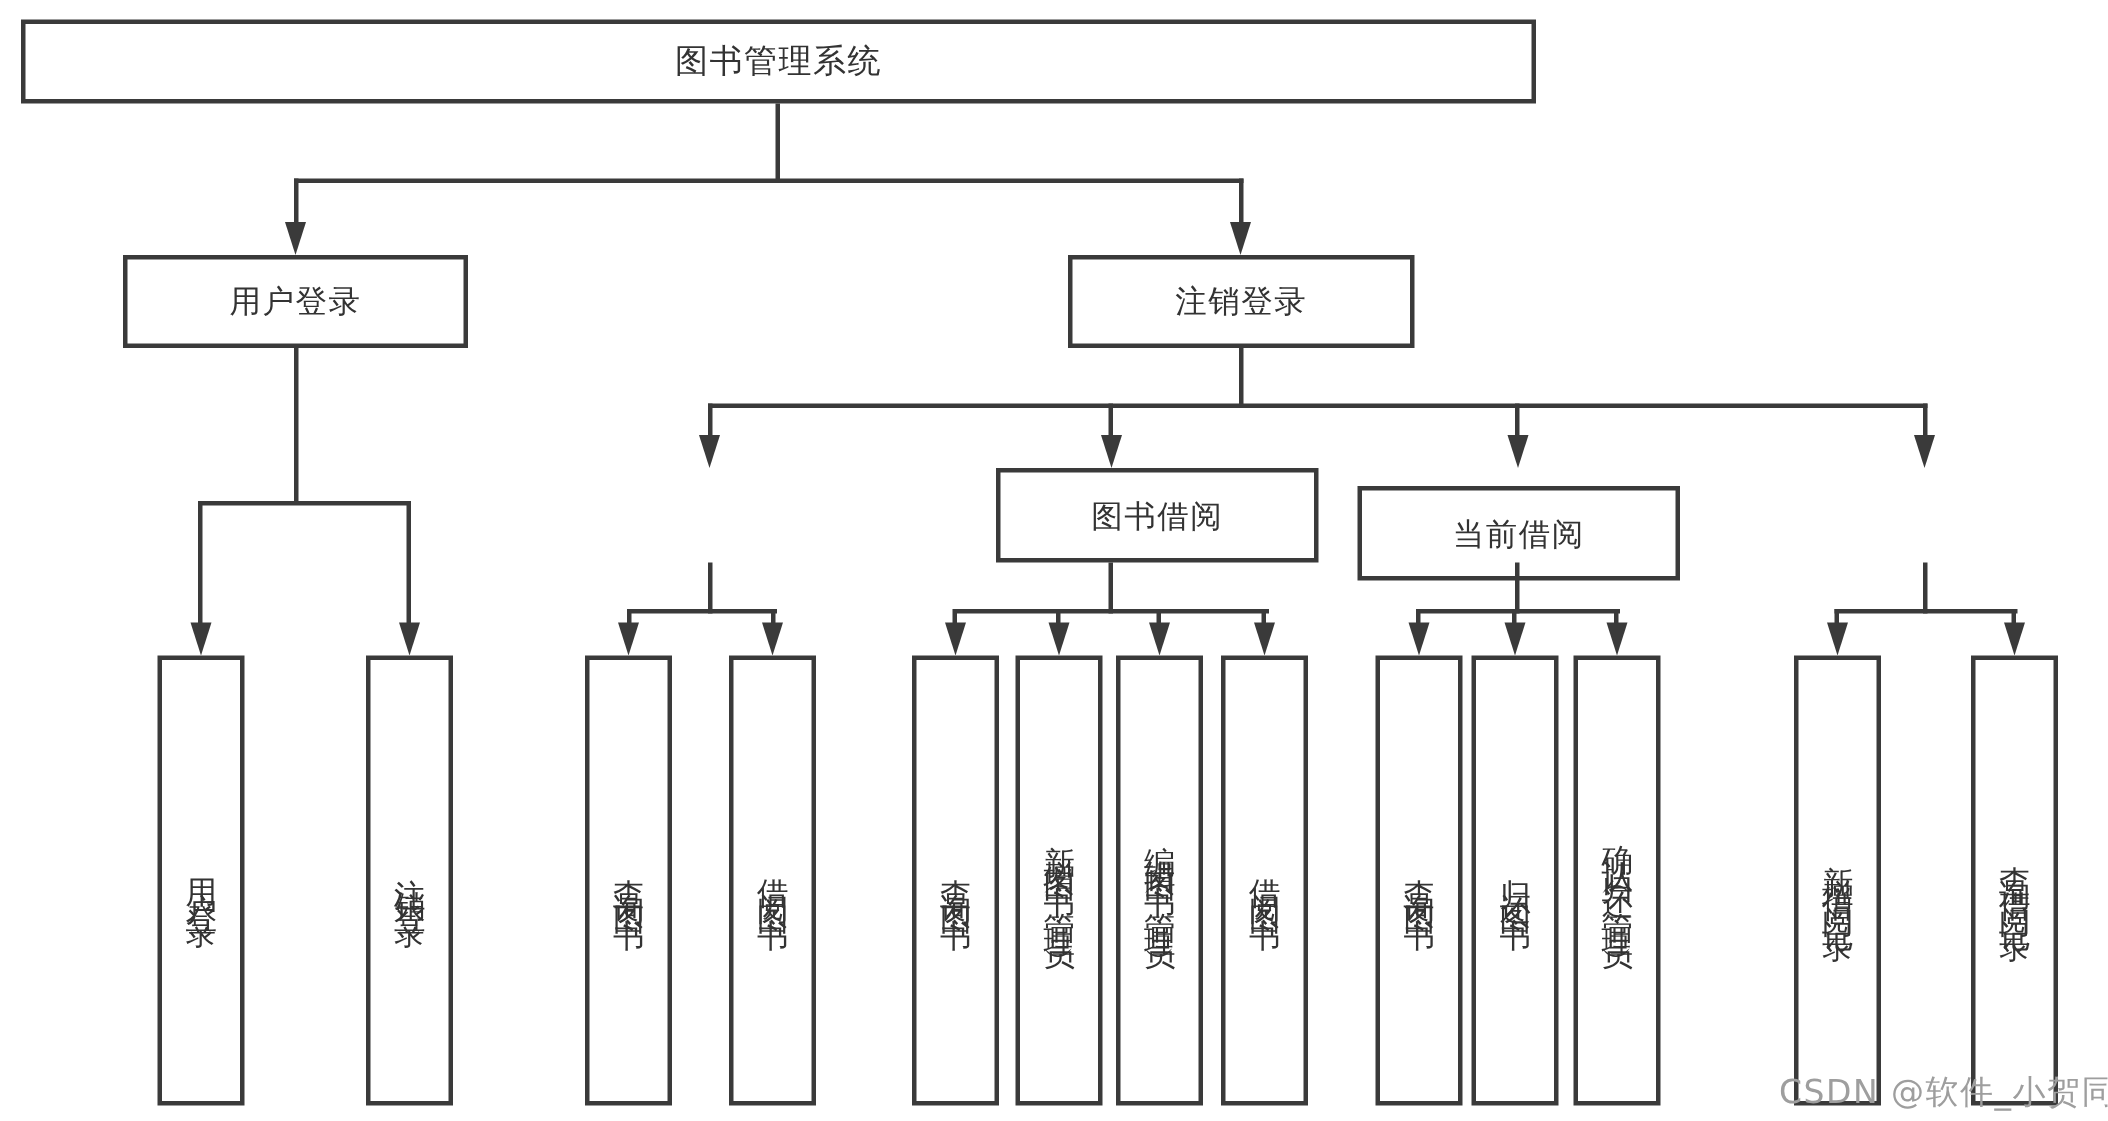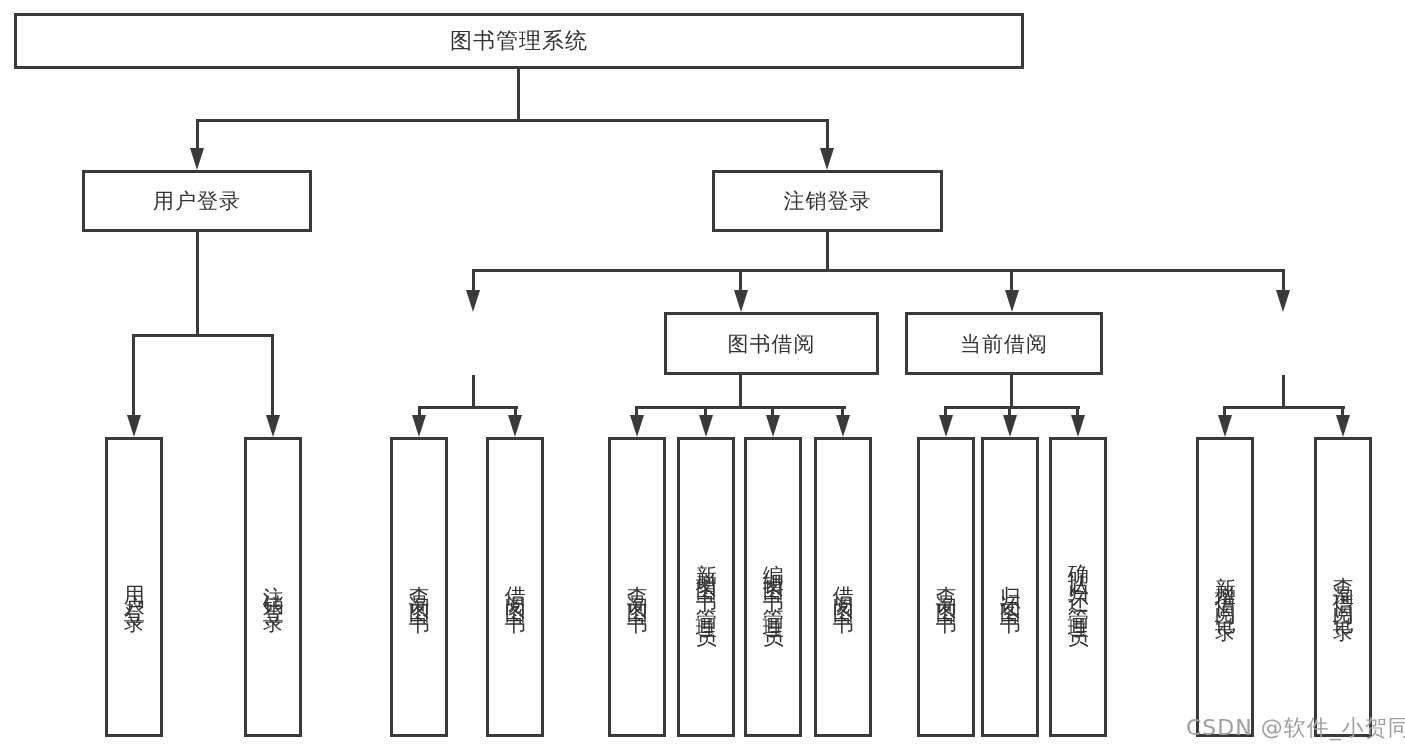--- a/index.html
+++ b/index.html
@@ -74,21 +74,21 @@
   <div class="v" style="left:739px;top:269px;width:3px;height:25px;"></div>
   <div class="arrow" style="left:734px;top:290px;"></div>
   <div class="v" style="left:1010px;top:269px;width:3px;height:25px;"></div>
   <div class="arrow" style="left:1005px;top:290px;"></div>
   <div class="v" style="left:1282px;top:269px;width:3px;height:25px;"></div>
   <div class="arrow" style="left:1276px;top:290px;"></div>
 
   <div class="box" style="left:664px;top:312px;width:215px;height:63px;">
     <span class="hlabel">图书借阅</span>
   </div>
-  <div class="box" style="left:905px;top:312px;width:198px;height:63px;">
+  <div class="box" style="left:905px;top:324px;width:215px;height:63px;">
     <span class="hlabel">当前借阅</span>
   </div>
 
   <div class="v" style="left:472px;top:375px;width:3px;height:34px;"></div>
   <div class="h" style="left:418px;top:406px;width:100px;height:3px;"></div>
   <div class="v" style="left:418px;top:406px;width:3px;height:13px;"></div>
   <div class="arrow" style="left:412px;top:415px;"></div>
   <div class="v" style="left:514px;top:406px;width:3px;height:13px;"></div>
   <div class="arrow" style="left:508px;top:415px;"></div>
 

